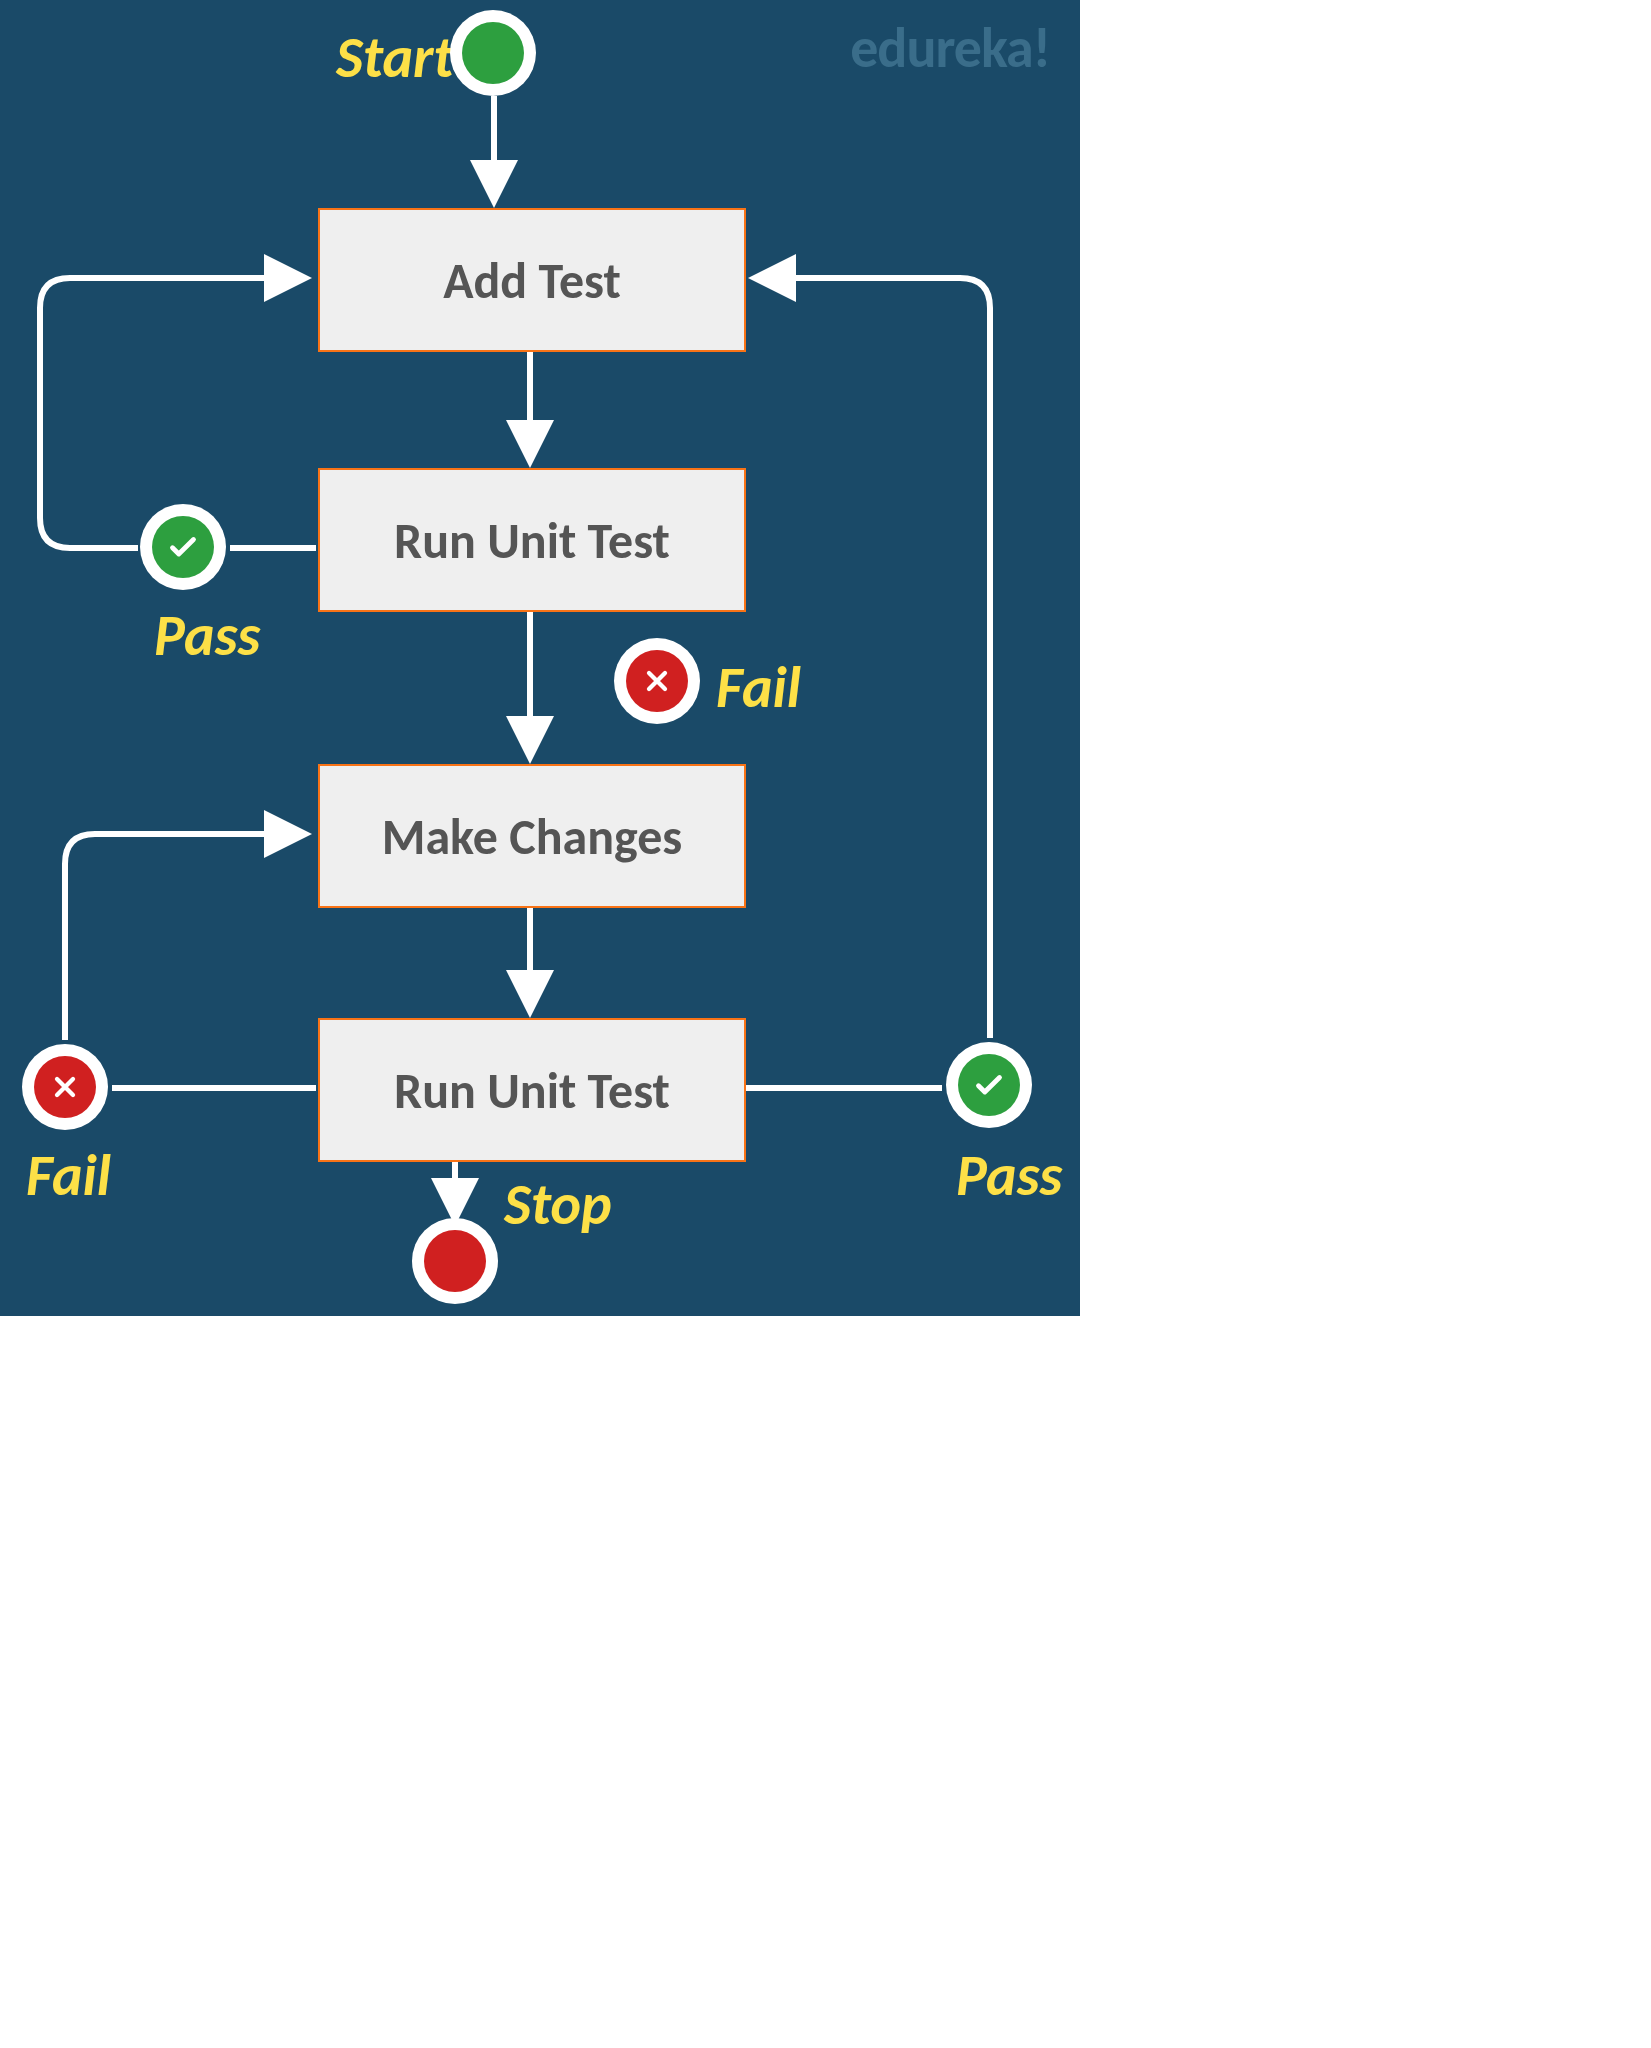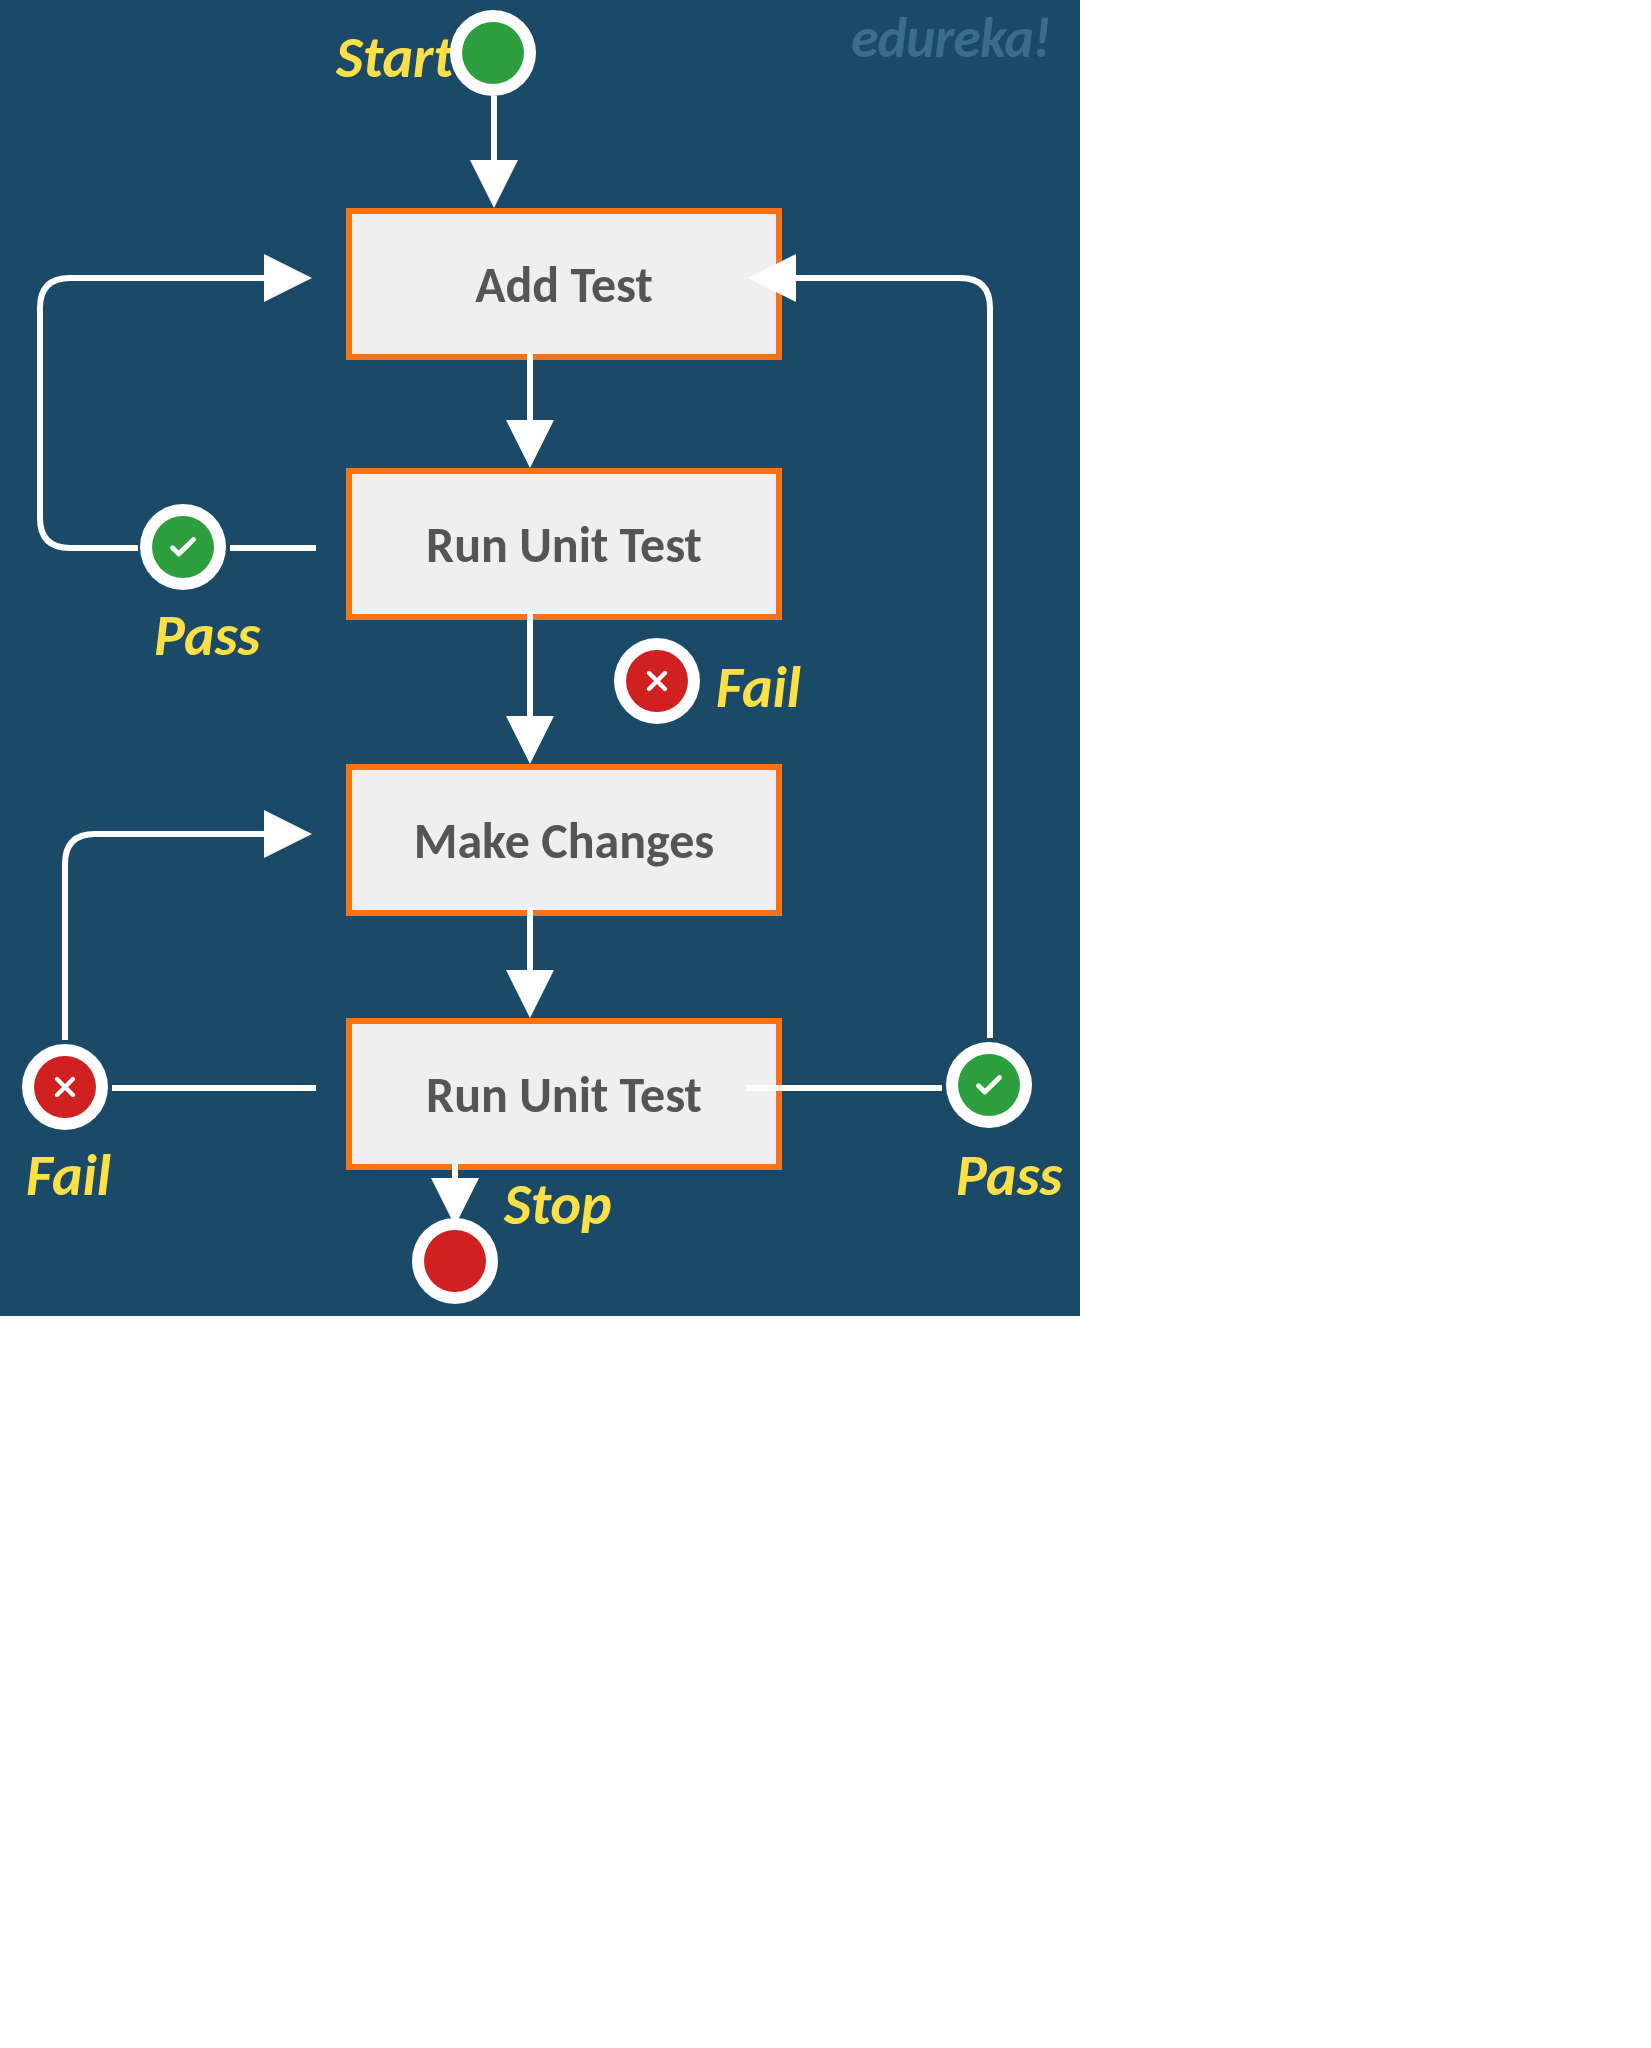--- a/index.html
+++ b/index.html
@@ -7,45 +7,43 @@
   .canvas{
     position:relative;
     width:1080px;
     height:1316px;
     background:#1a4a68;
     margin:0;
     font-family:Calibri, "Segoe UI", Arial, sans-serif;
   }
   .brand{
     position:absolute;
-    top:4px; right:30px;
+    top:14px; right:30px;
     font-size:56px;
     font-weight:700;
     color:#3a6d8a;
     letter-spacing:-1px;
-    font-style:italic;
   }
   .lbl{
     position:absolute;
     color:#fde047;
     font-size:58px;
     font-weight:700;
     font-style:italic;
   }
   .box{
     position:absolute;
     background:#efefef;
-    border:6px solid #f97316;
+    border:2px solid #f97316;
     color:#555;
     font-size:50px;
     font-weight:700;
     display:flex;
     align-items:center;
     justify-content:center;
-    margin-left:28px;
   }
   .circ{
     position:absolute;
     border-radius:50%;
     background:#fff;
     box-sizing:border-box;
     display:flex;
     align-items:center;
     justify-content:center;
   }

